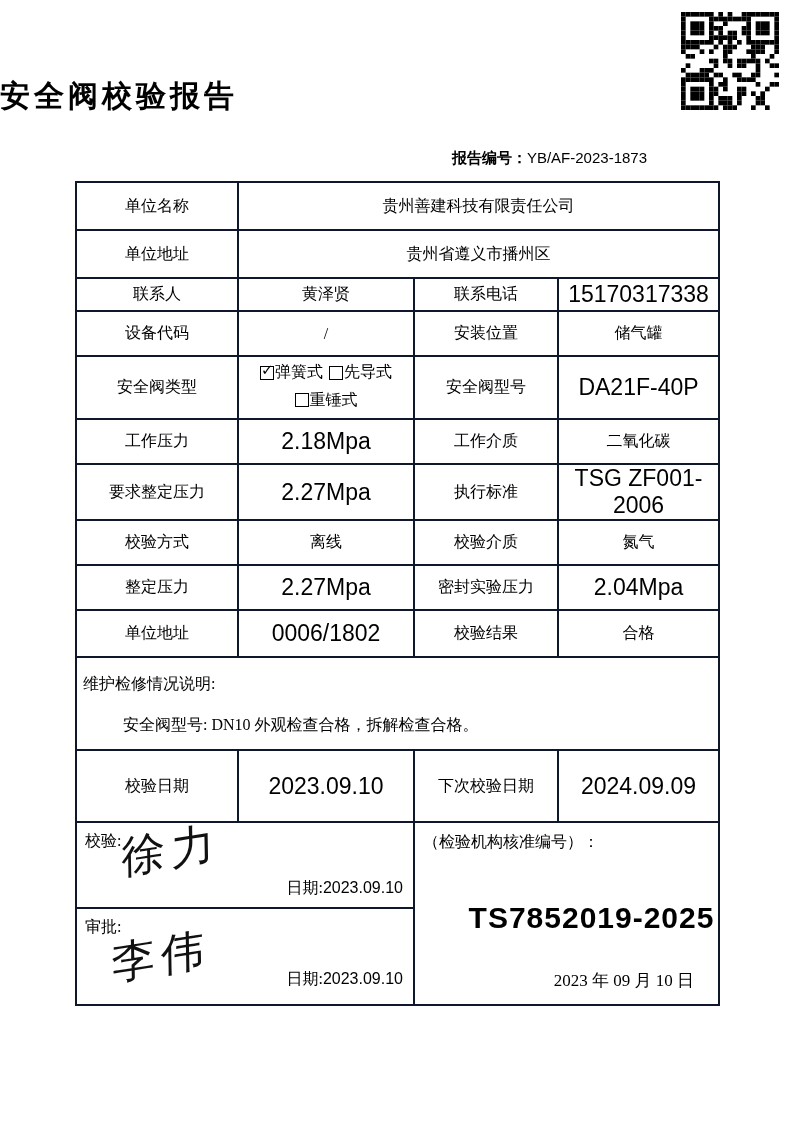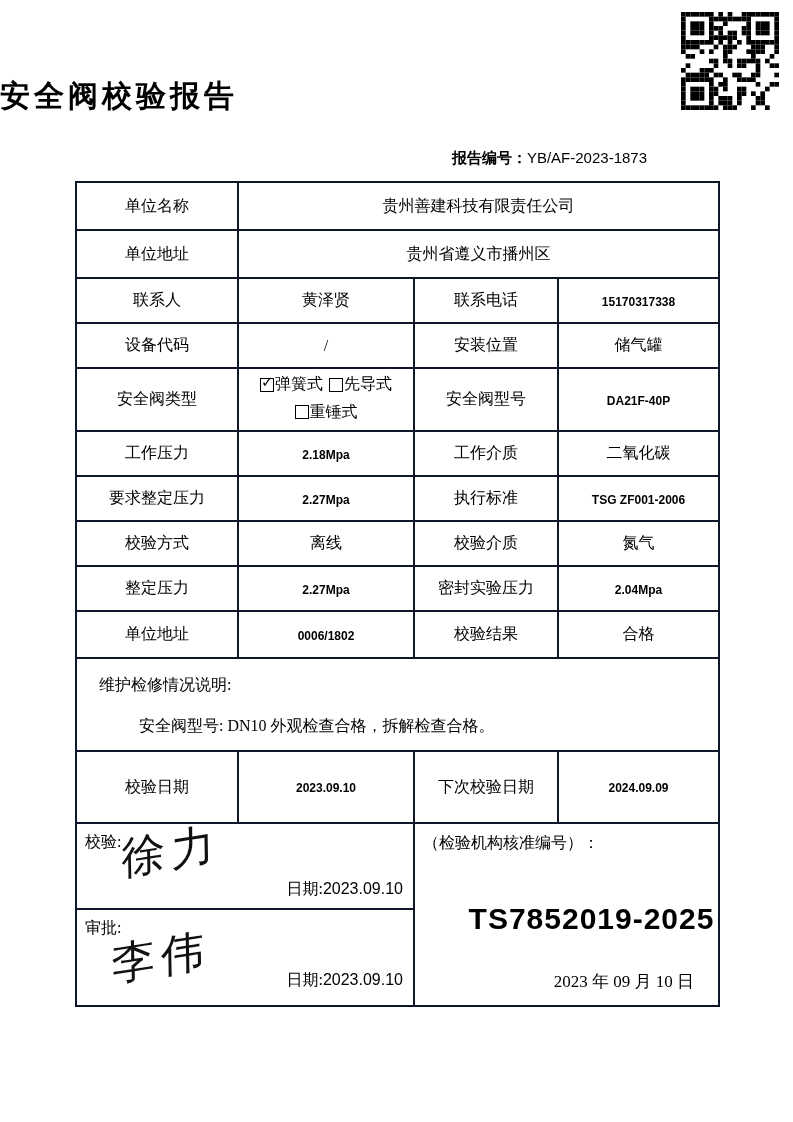--- a/index.html
+++ b/index.html
@@ -24,37 +24,37 @@
   table.report{
     position:absolute;left:75px;top:181px;width:643px;
     border-collapse:collapse;table-layout:fixed;
     font-size:16px;text-align:center;
   }
   table.report td{
     border:2px solid #0f172a;vertical-align:middle;padding:0 5px;
     overflow:hidden;
   }
   td.val{font-size:17px;}
-  td.val .num, .valnum{font-size:12px;font-weight:bold;}
+  td.val .num, .valnum{font-size:23px;}
 
   
   .cb-cell{font-size:16px;line-height:1.55;padding:2px 2px;}
   .cb-line{white-space:nowrap;}
   .cb{display:inline-flex;align-items:center;margin:0 3px;}
   .cb-box{
     display:inline-block;width:14px;height:14px;border:1.6px solid #000;
     position:relative;margin-right:1px;box-sizing:border-box;vertical-align:-2px;
   }
   .cb-mark{
     position:absolute;left:0px;top:-4px;font-size:15px;font-weight:bold;
     font-family:"DejaVu Sans",sans-serif;line-height:1;
   }
 
   
-  .note-cell{text-align:left;padding:10px 22px !important;}
+  .note-cell{text-align:left;padding:10px 6px !important;}
   .note-cell .line1{margin-top:2px;}
   .note-cell .line2{margin-top:20px;margin-left:40px;}
 
   
   .sig-cell{position:relative;padding:0 !important;text-align:left;}
   .sig-label{position:absolute;top:8px;left:8px;font-size:16px;}
   .sig-name{
     position:absolute;font-size:44px;line-height:1;color:#111;
     transform:rotate(-9deg) skewX(-8deg);letter-spacing:6px;
     font-weight:normal;white-space:nowrap;
@@ -325,21 +325,21 @@
       <tr style="height:48px">
     <td>单位名称</td>
     <td colspan="3">贵州善建科技有限责任公司</td>
   </tr>
 
   <tr style="height:48px">
     <td>单位地址</td>
     <td colspan="3">贵州省遵义市播州区</td>
   </tr>
 
-  <tr style="height:45px">
+  <tr style="height:33px">
     <td>联系人</td>
     <td>黄泽贤</td>
     <td>联系电话</td>
     <td class="val"><span class="num">15170317338</span></td>
   </tr>
 
   <tr style="height:45px">
     <td>设备代码</td>
     <td>/</td>
     <td>安装位置</td>

